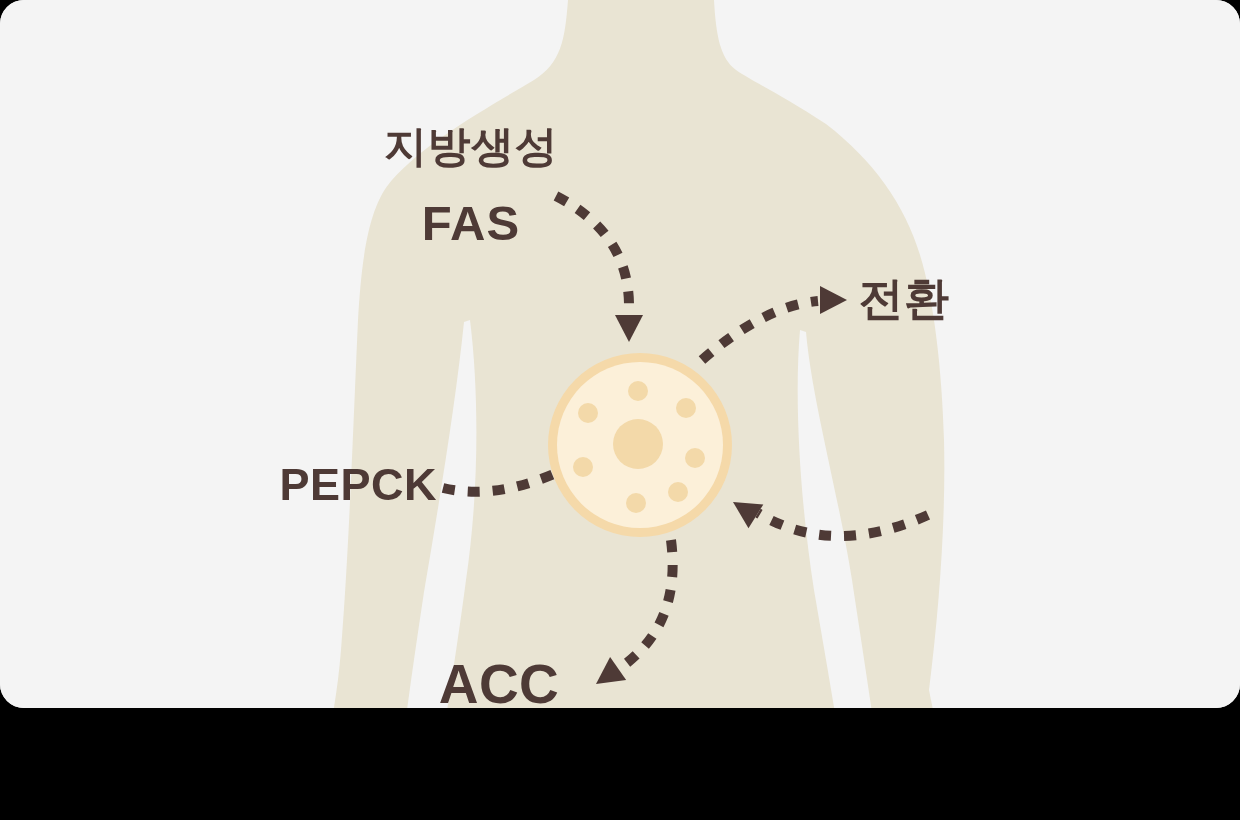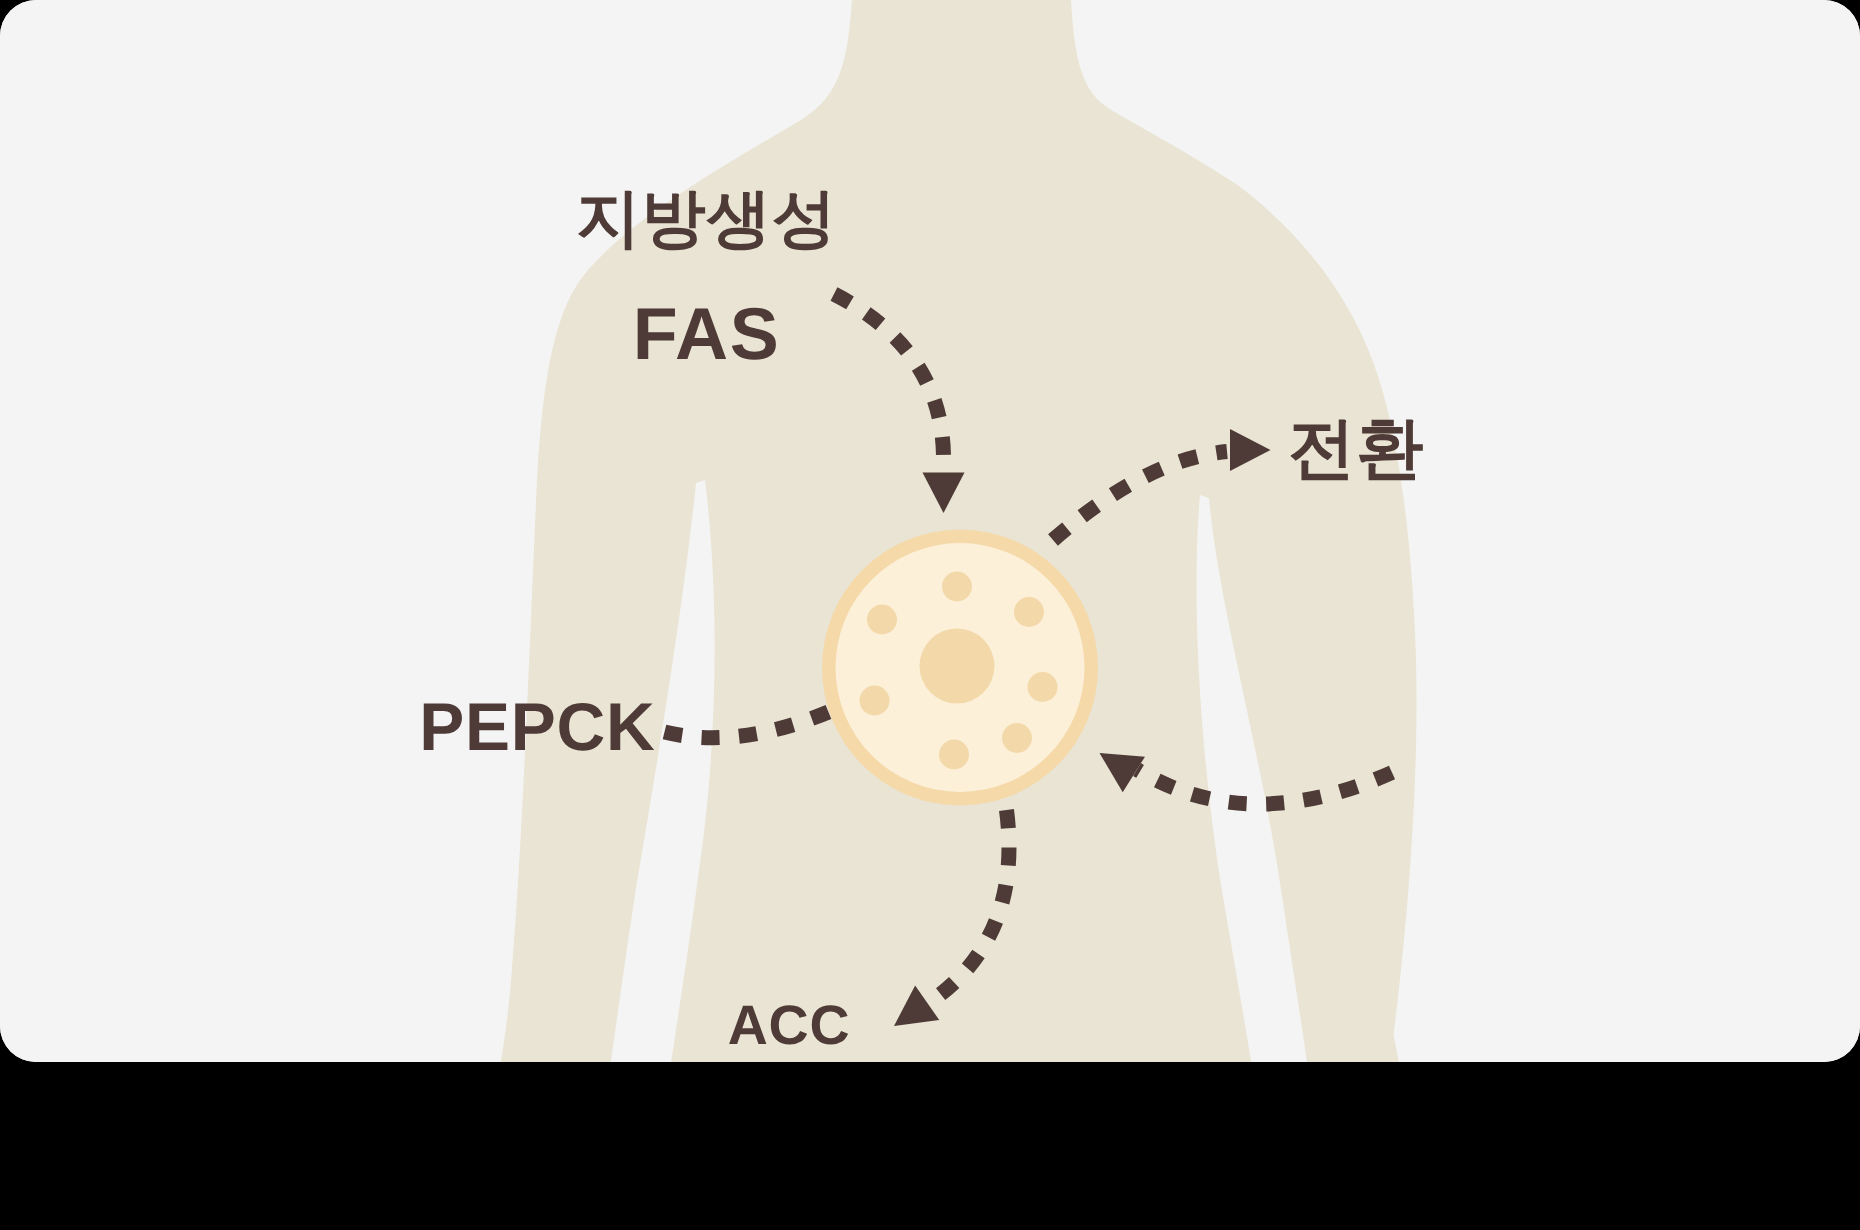--- a/index.html
+++ b/index.html
@@ -55,24 +55,24 @@
     transform: translate(-50%, -50%);
     font-size: 45px;
   }
   .label-pepck {
     left: 437px;
     top: 485px;
     transform: translate(-100%, -50%);
     font-size: 45px;
   }
   .label-acc {
-    left: 526px;
+    left: 499px;
     top: 684px;
     transform: translate(-50%, -50%);
-    font-size: 37px;
+    font-size: 55px;
   }
 </style>
 </head>
 <body style="background: rgb(0, 0, 0);">
 
 <div class="canvas">
 
   <svg class="diagram-svg" viewBox="0 0 1240 820">
 
     <rect x="0" y="0" width="1240" height="820" fill="#f4f4f4"></rect>

